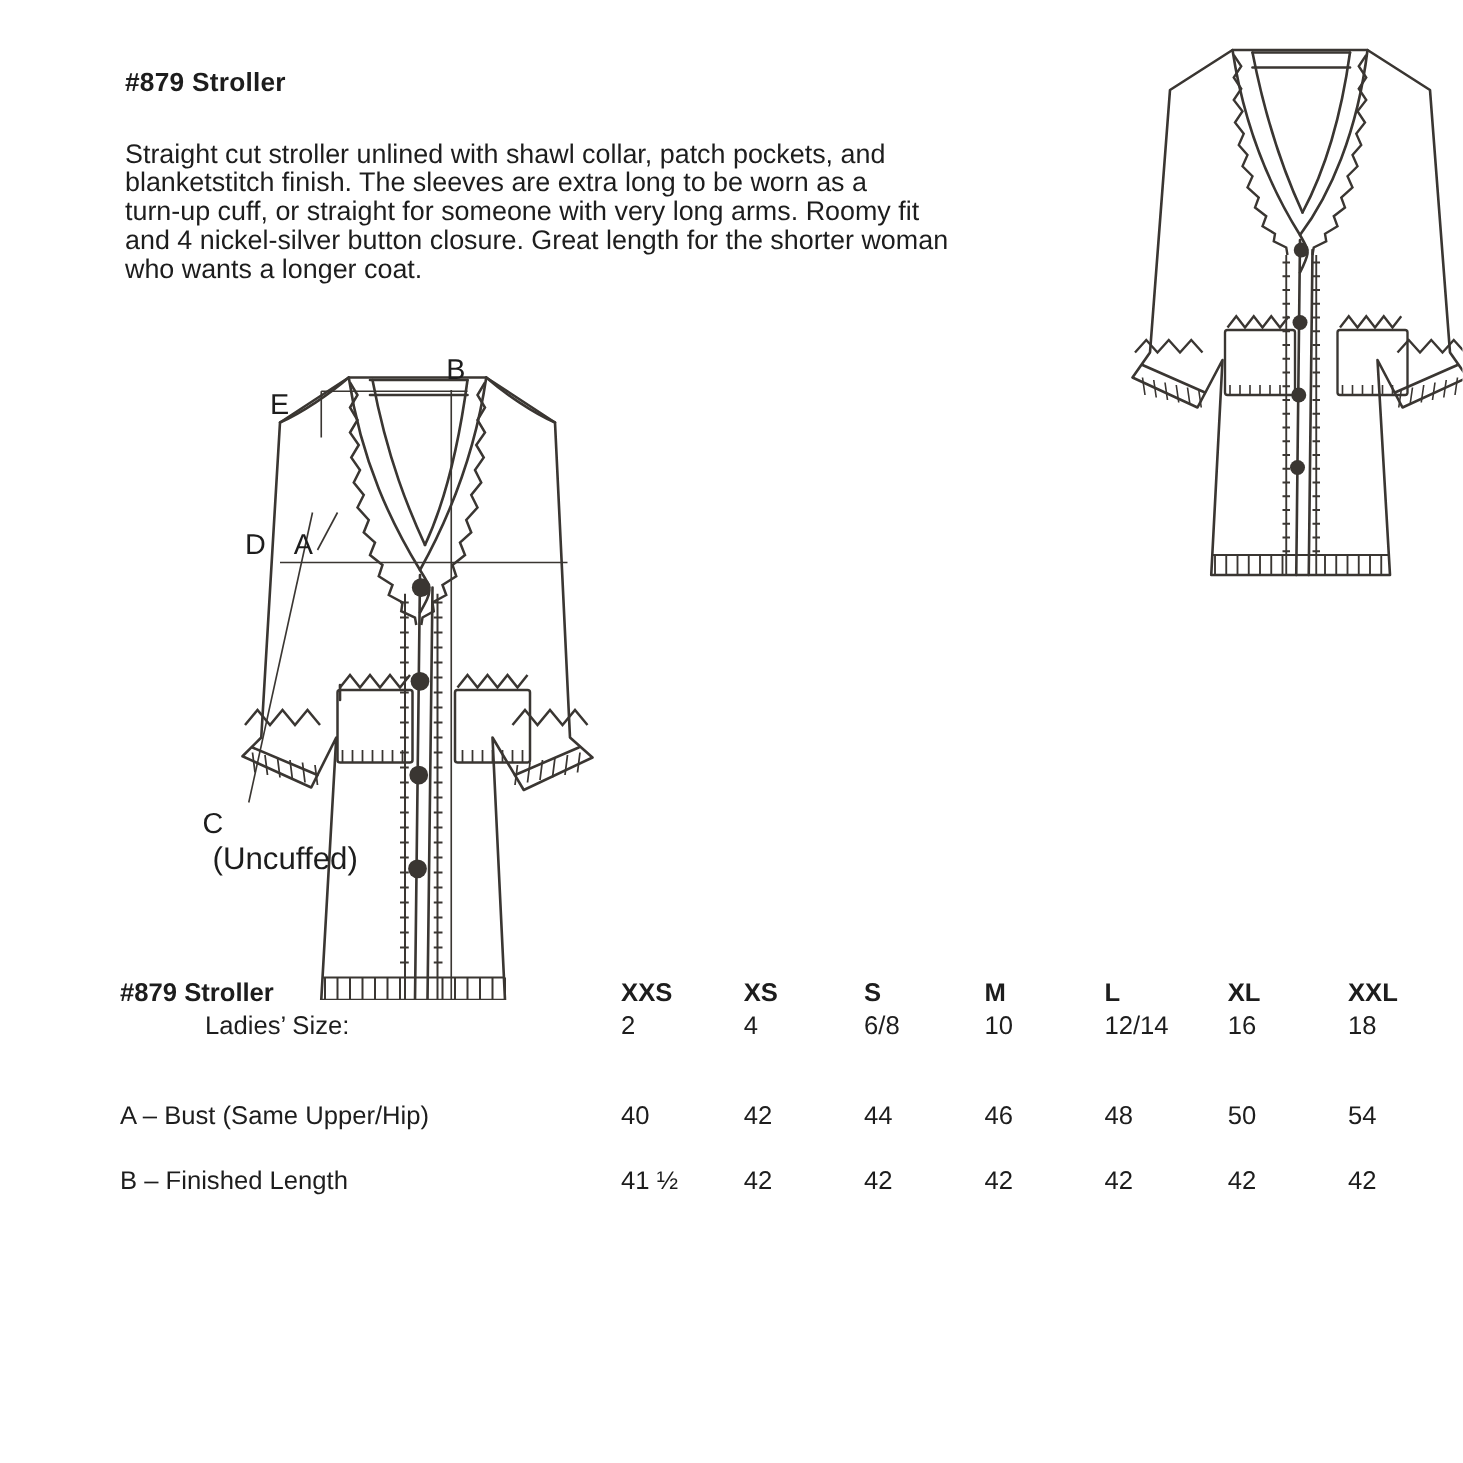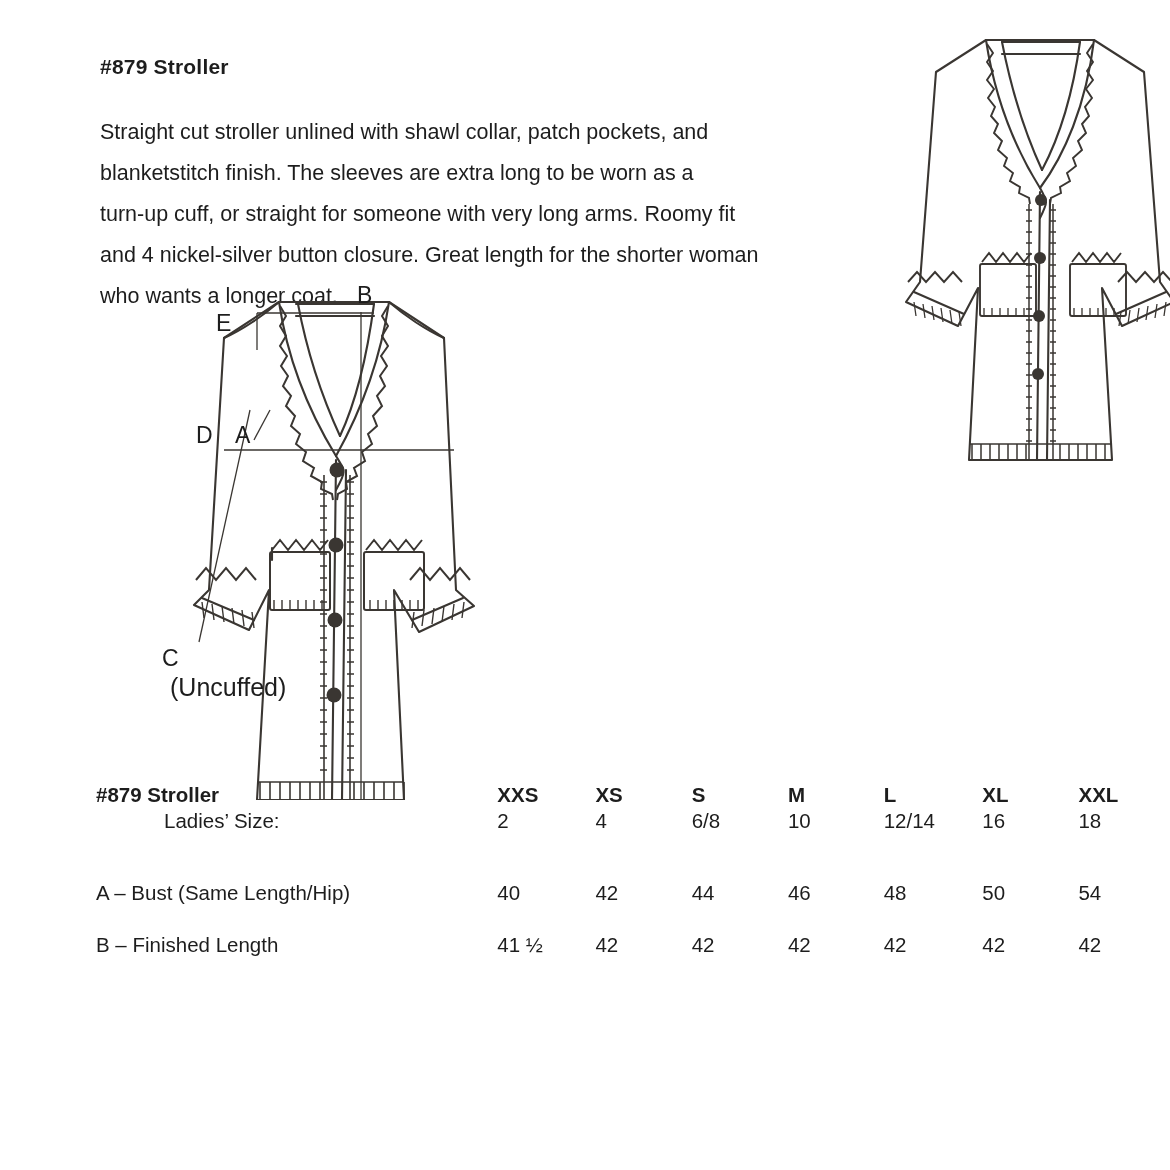--- a/index.html
+++ b/index.html
@@ -30,21 +30,21 @@
     font-size: 21px;
     font-weight: bold;
     letter-spacing: 0.2px;
   }
   #pattern-description {
     position: absolute;
     left: 56px;
     top: 112px;
     width: 800px;
     font-size: 21.5px;
-    line-height: 41px;
+    line-height: 23px;
     white-space: pre-line;
   }
 
   
   .illustration {
     position: absolute;
   }
   #front-illustration {
     left: 30px;
     top: 260px;
@@ -286,21 +286,21 @@
         <td class="val val-xxs">2</td>
         <td class="val">4</td>
         <td class="val">6/8</td>
         <td class="val">10</td>
         <td class="val">12/14</td>
         <td class="val">16</td>
         <td class="val">18</td>
       </tr>
 
       <tr class="data-row">
-        <td class="row-label">A – Bust (Same Length/Hip)</td>
+        <td class="row-label">A – Bust (Same Upper/Hip)</td>
         <td class="val val-xxs">40</td>
         <td class="val">42</td>
         <td class="val">44</td>
         <td class="val">46</td>
         <td class="val">48</td>
         <td class="val">50</td>
         <td class="val">54</td>
       </tr>
 
       <tr class="data-row">

